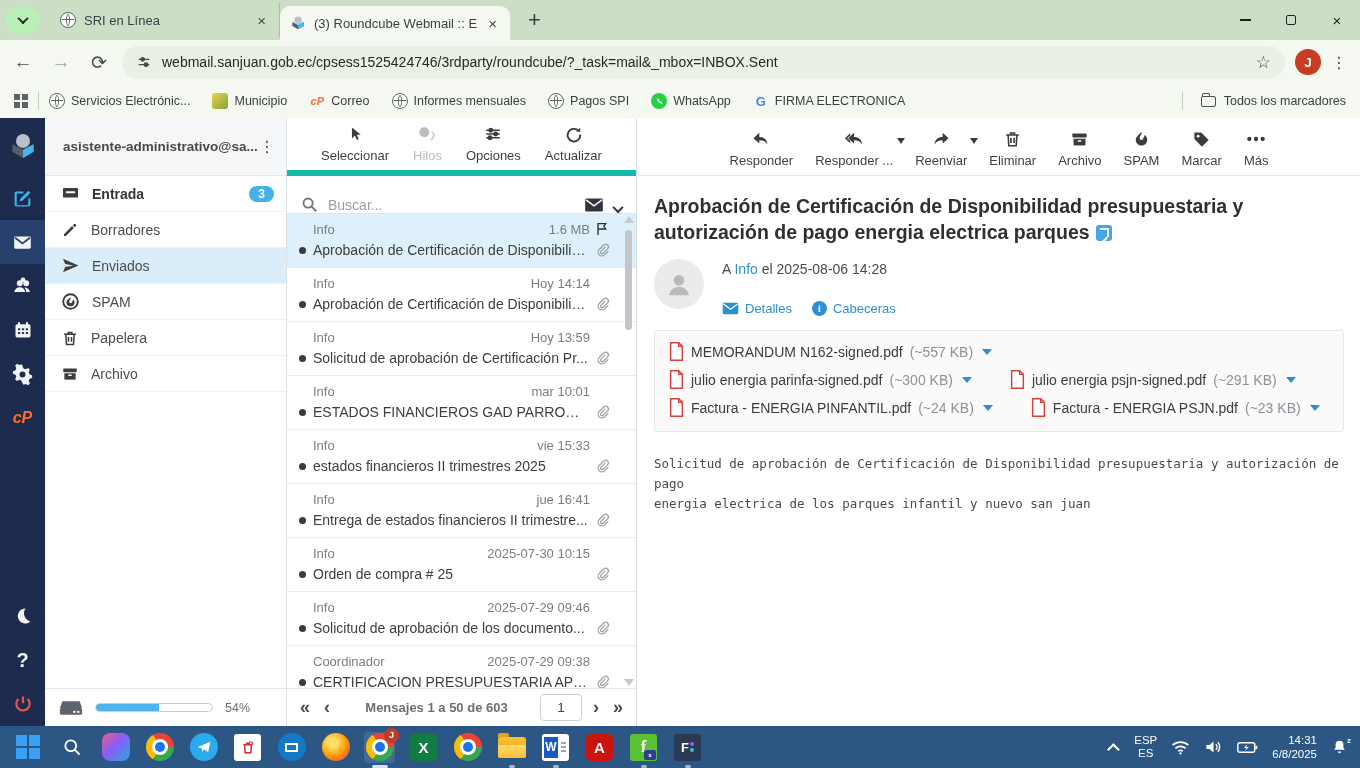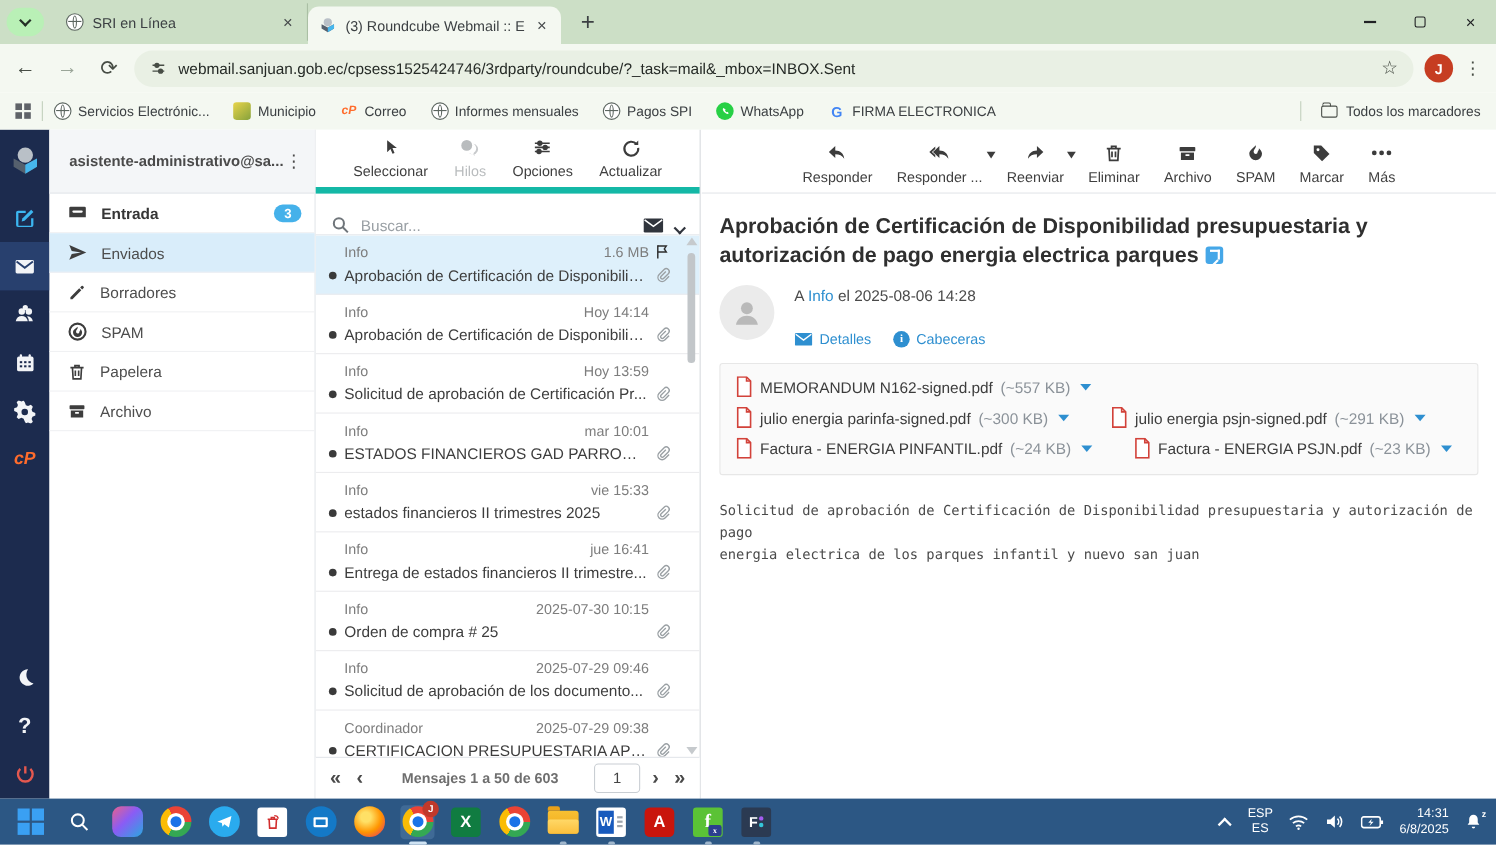--- a/index.html
+++ b/index.html
@@ -348,35 +348,35 @@
       <div class="folder">
         <span class="ficon">
             <svg width="19" height="19" viewBox="0 0 24 24">
               <path d="M4 5h16a1.5 1.5 0 0 1 1.5 1.5V17H2.5V6.5A1.5 1.5 0 0 1 4 5z" fill="currentColor"></path>
               <rect x="6" y="9.2" width="12" height="2.6" rx="1.3" fill="#fff"></rect>
             </svg>
           </span>
         <span class="folder-label bold">Entrada</span>
         <span class="badge">3</span>
       </div>
+      <div class="folder">
+        <span class="ficon">
+            <svg width="18" height="18" viewBox="0 0 24 24" fill="currentColor">
+              <path d="M4 17.5V20h2.5L17.2 9.3l-2.5-2.5zM15.8 5.7l2.5 2.5 1.7-1.7a1.2 1.2 0 0 0 0-1.7l-.8-.8a1.2 1.2 0 0 0-1.7 0z"></path>
+            </svg>
+          </span>
+        <span class="folder-label">Borradores</span>
+      </div>
       <div class="folder selected">
         <span class="ficon">
             <svg width="19" height="19" viewBox="0 0 24 24" fill="currentColor">
               <path d="M2.5 20.5 22 12 2.5 3.5l2.8 6.7L16 12 5.3 13.8z"></path>
             </svg>
           </span>
         <span class="folder-label">Enviados</span>
-      </div>
-      <div class="folder">
-        <span class="ficon">
-            <svg width="18" height="18" viewBox="0 0 24 24" fill="currentColor">
-              <path d="M4 17.5V20h2.5L17.2 9.3l-2.5-2.5zM15.8 5.7l2.5 2.5 1.7-1.7a1.2 1.2 0 0 0 0-1.7l-.8-.8a1.2 1.2 0 0 0-1.7 0z"></path>
-            </svg>
-          </span>
-        <span class="folder-label">Borradores</span>
       </div>
       <div class="folder">
         <span class="ficon">
             <svg width="19" height="19" viewBox="0 0 24 24">
               <circle cx="12" cy="12" r="9.2" fill="none" stroke="currentColor" stroke-width="2.4"></circle>
               <path d="M12 6.5c.9 2.2-1.7 3.4-1.7 5.6a1.9 1.9 0 0 0 3.8.2c0-1.1 1.5-1.5 1.1-3.3 1.4 1.3 2 2.5 2 3.9a5.2 5.2 0 1 1-10.4 0c0-3 3-4.2 5.2-6.4z" fill="currentColor"></path>
             </svg>
           </span>
         <span class="folder-label">SPAM</span>
       </div>
@@ -390,20 +390,34 @@
       </div>
       <div class="folder">
         <span class="ficon">
             <svg width="18" height="18" viewBox="0 0 24 24" fill="currentColor">
               <rect x="3" y="4.5" width="18" height="5" rx="1"></rect>
               <path d="M4.5 11h15v8.5h-15z"></path>
               <rect x="9.5" y="12.8" width="5" height="2" rx="1" fill="#fff"></rect>
             </svg>
           </span>
         <span class="folder-label">Archivo</span>
+      </div>
+      <div class="quota-bar">
+        <span class="server-ic">
+            <svg width="24" height="18" viewBox="0 0 28 20" fill="currentColor">
+              <path d="M4 2h20l3 8H1z"></path>
+              <rect x="1" y="10" width="26" height="8" rx="2"></rect>
+              <circle cx="18" cy="14.5" r="1.4" fill="#fff"></circle>
+              <circle cx="22.5" cy="14.5" r="1.4" fill="#fff"></circle>
+            </svg>
+          </span>
+        <span class="progress">
+            <i style="width:54%"></i>
+          </span>
+        <span class="quota-label">54%</span>
       </div>
     </div>
 
     <div class="maillist">
       <div class="list-toolbar">
         <div class="tbtn">
           <span class="ic">
               <svg width="17" height="19" viewBox="0 0 24 24" fill="currentColor">
                 <path d="M7 2v15.5l4.2-4.2 2.7 6.3 2.6-1.1-2.7-6.3h5.7z"></path>
               </svg>

